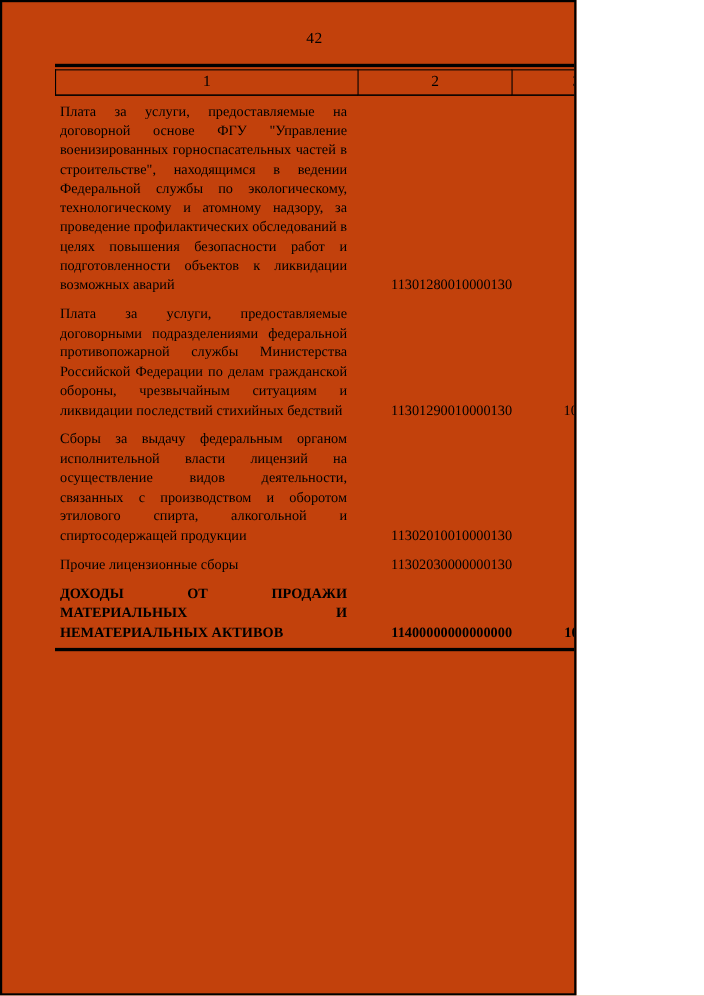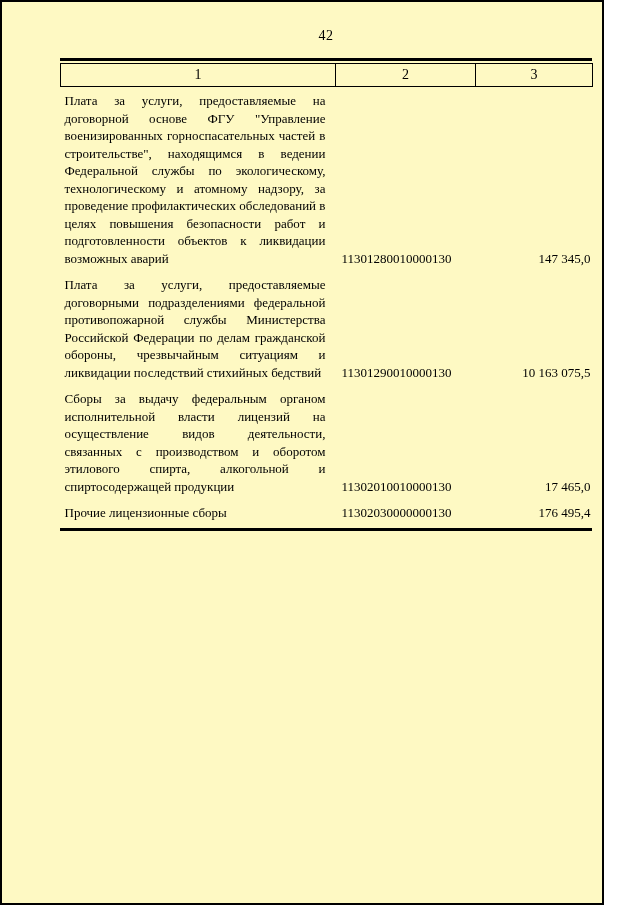--- a/index.html
+++ b/index.html
@@ -4,25 +4,25 @@
 <style>
   html, body {
     margin: 0;
     padding: 0;
     background: #ffffff;
     font-family: "Liberation Serif", "DejaVu Serif", serif;
     color: #000;
   }
   .page {
     position: relative;
-    width: 604px;
+    width: 524px;
     height: 905px;
     box-sizing: border-box;
     border: 2px solid #000;
-    background: #fef9c3;
+    background: #c2410c;
     overflow: hidden;
     padding-left: 48px;
   }
   .page-number {
     text-align: center;
     margin-top: 26px;
     font-size: 14px;
     letter-spacing: 0.5px;
   }
   .table-wrap {
@@ -60,21 +60,21 @@
     font-size: 13px;
     line-height: 17.5px;
     vertical-align: bottom;
   }
   td.desc {
     text-align: justify;
     padding-right: 10px;
     padding-left: 4px;
   }
   td.code {
-    text-align: left;
+    text-align: right;
     padding-left: 6px;
     white-space: nowrap;
   }
   td.amount {
     text-align: right;
     padding-right: 2px;
     white-space: nowrap;
     margin-top: 48px;
   }
   tr.bold-row td {
@@ -118,19 +118,24 @@
         <tr>
           <td class="desc">Сборы за выдачу федеральным органом исполнительной власти лицензий на осуществление видов деятельности, связанных с производством и оборотом этилового спирта, алкогольной и спиртосодержащей продукции</td>
           <td class="code">11302010010000130</td>
           <td class="amount">17 465,0</td>
         </tr>
         <tr>
           <td class="desc">Прочие лицензионные сборы</td>
           <td class="code">11302030000000130</td>
           <td class="amount">176 495,4</td>
         </tr>
+        <tr class="bold-row">
+          <td class="desc">ДОХОДЫ ОТ ПРОДАЖИ МАТЕРИАЛЬНЫХ И НЕМАТЕРИАЛЬНЫХ АКТИВОВ</td>
+          <td class="code">11400000000000000</td>
+          <td class="amount">10 358 511,7</td>
+        </tr>
       </tbody>
     </table>
 
     <div class="bottom-rule"></div>
   </div>
 
 </div>
 
 </body></html>

